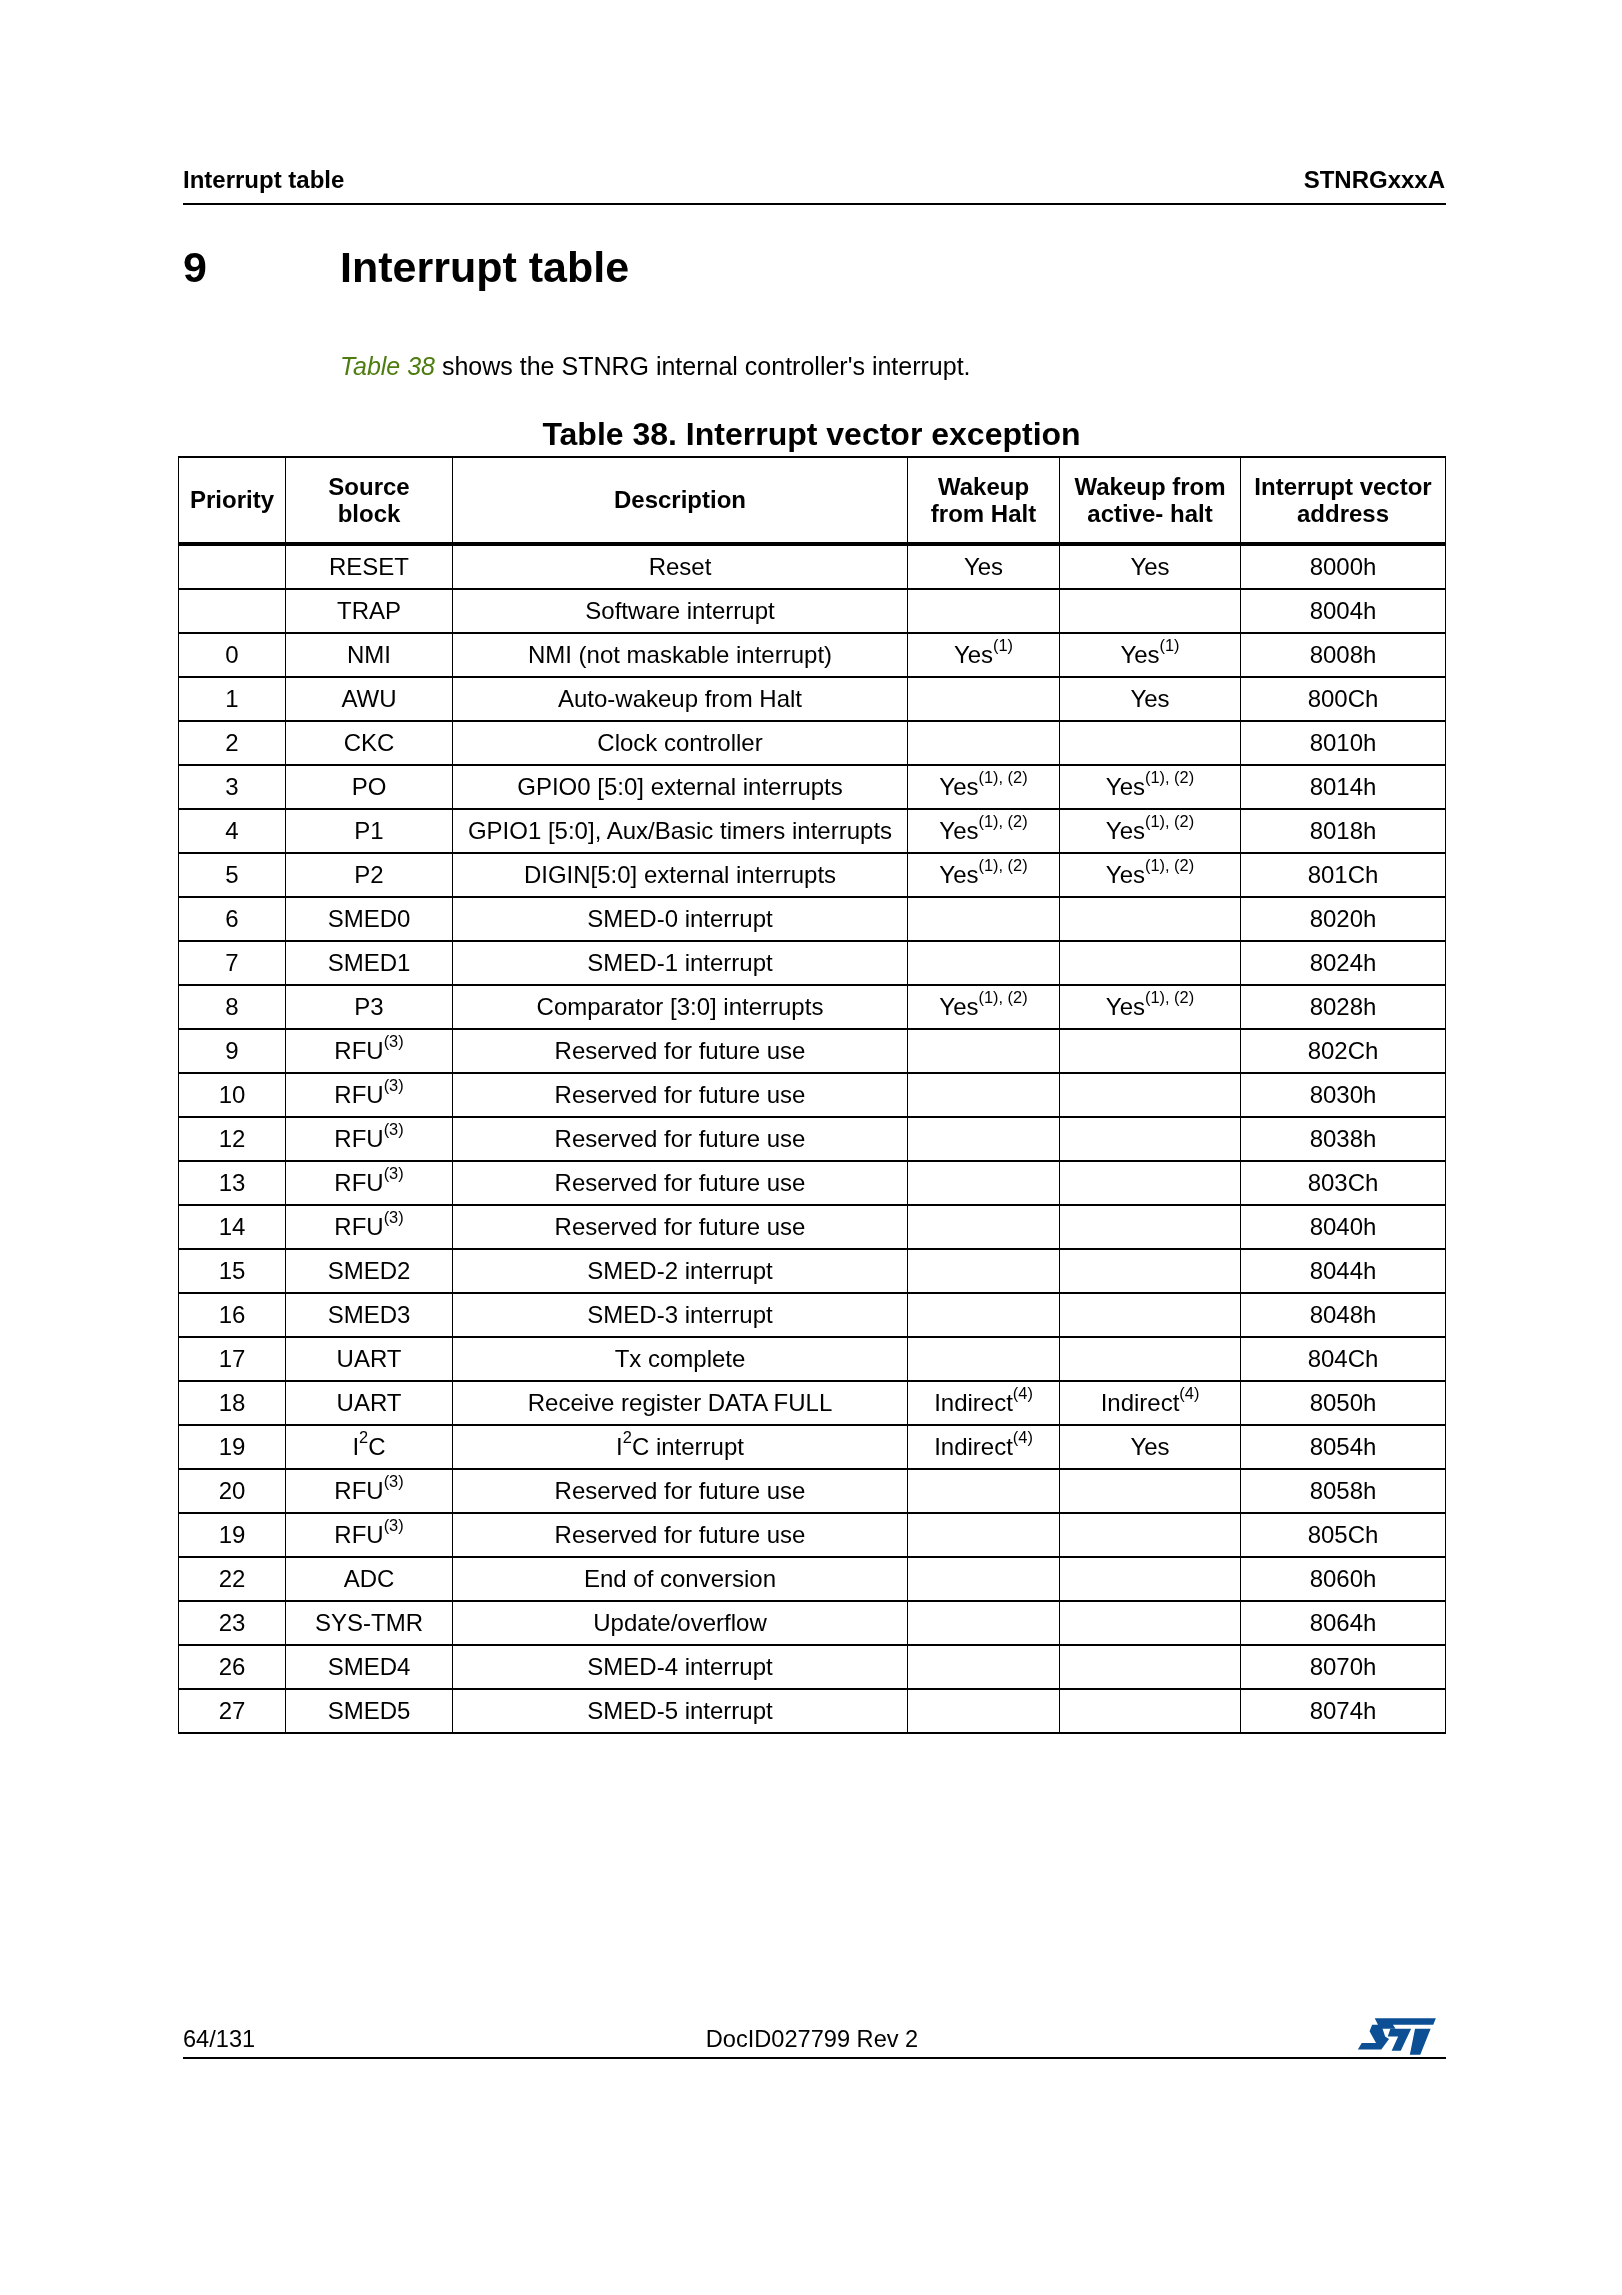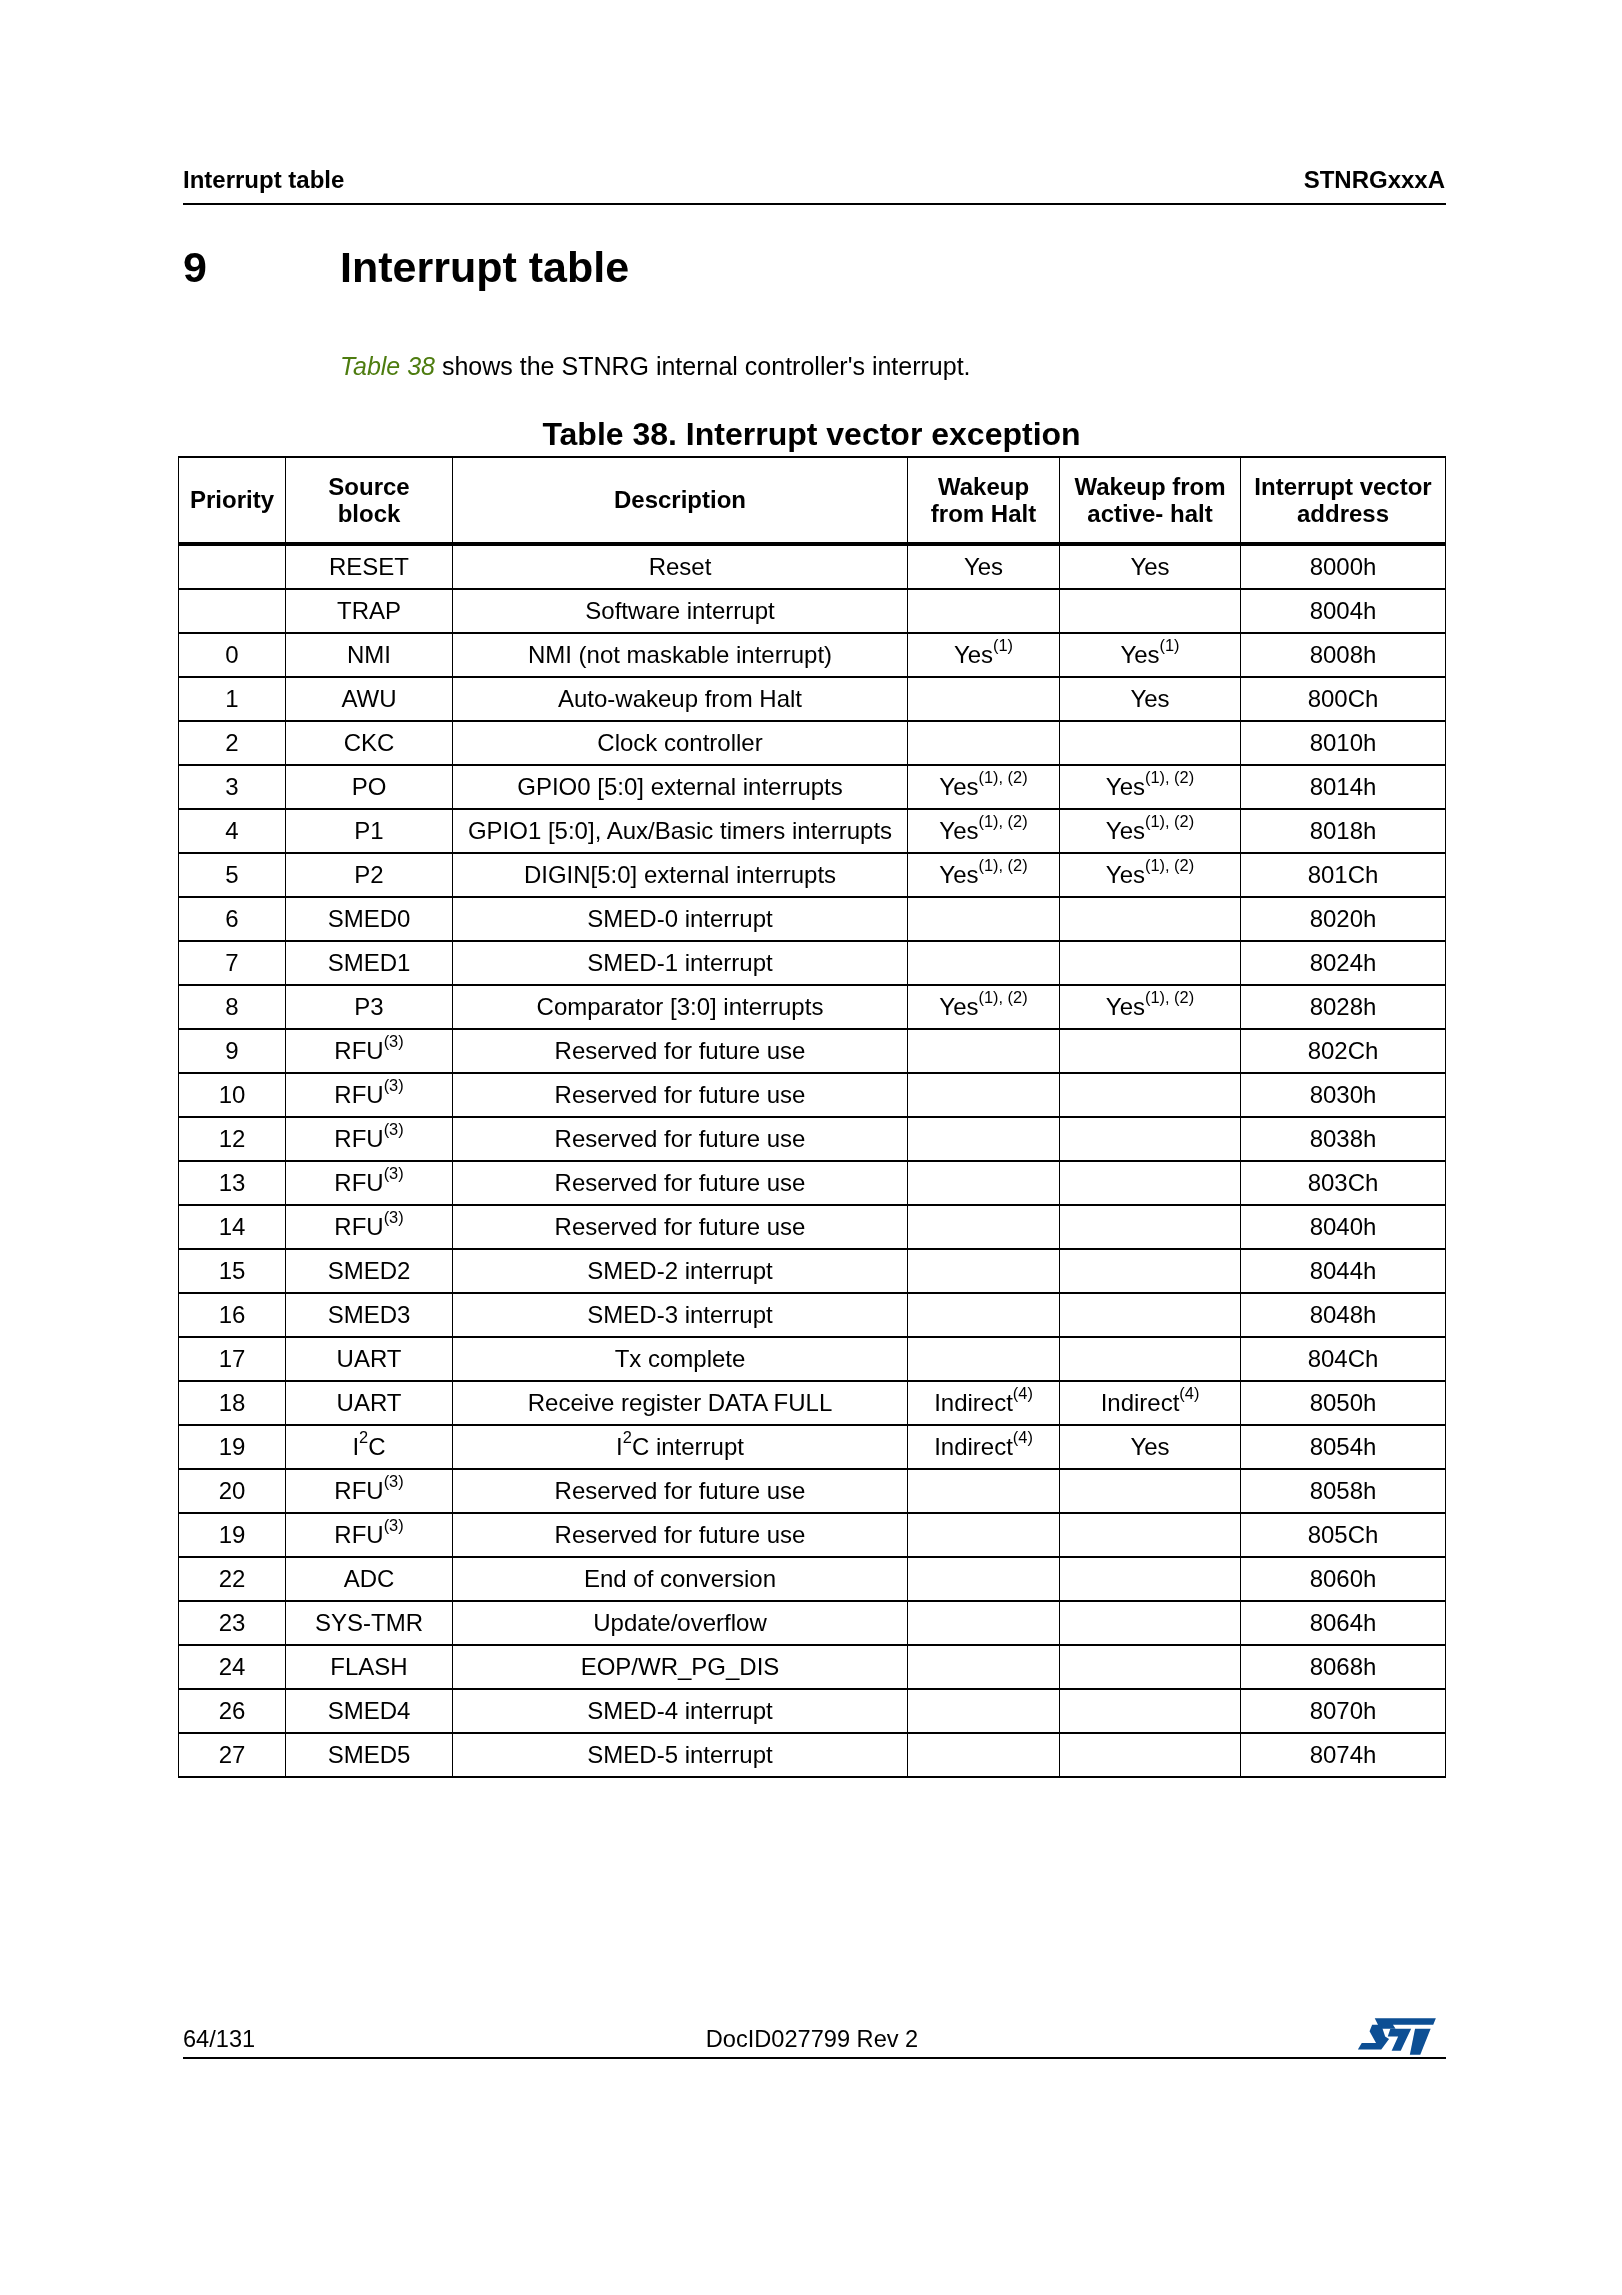--- a/index.html
+++ b/index.html
@@ -280,28 +280,20 @@
       </tr>
       <tr>
         <td><span>23</span></td>
         <td><span>SYS-TMR</span></td>
         <td><span>Update/overflow</span></td>
         <td><span></span></td>
         <td><span></span></td>
         <td><span>8064h</span></td>
       </tr>
       <tr>
-        <td><span>24</span></td>
-        <td><span>FLASH</span></td>
-        <td><span>EOP/WR_PG_DIS</span></td>
-        <td><span></span></td>
-        <td><span></span></td>
-        <td><span>8068h</span></td>
-      </tr>
-      <tr>
         <td><span>26</span></td>
         <td><span>SMED4</span></td>
         <td><span>SMED-4 interrupt</span></td>
         <td><span></span></td>
         <td><span></span></td>
         <td><span>8070h</span></td>
       </tr>
       <tr>
         <td><span>27</span></td>
         <td><span>SMED5</span></td>

